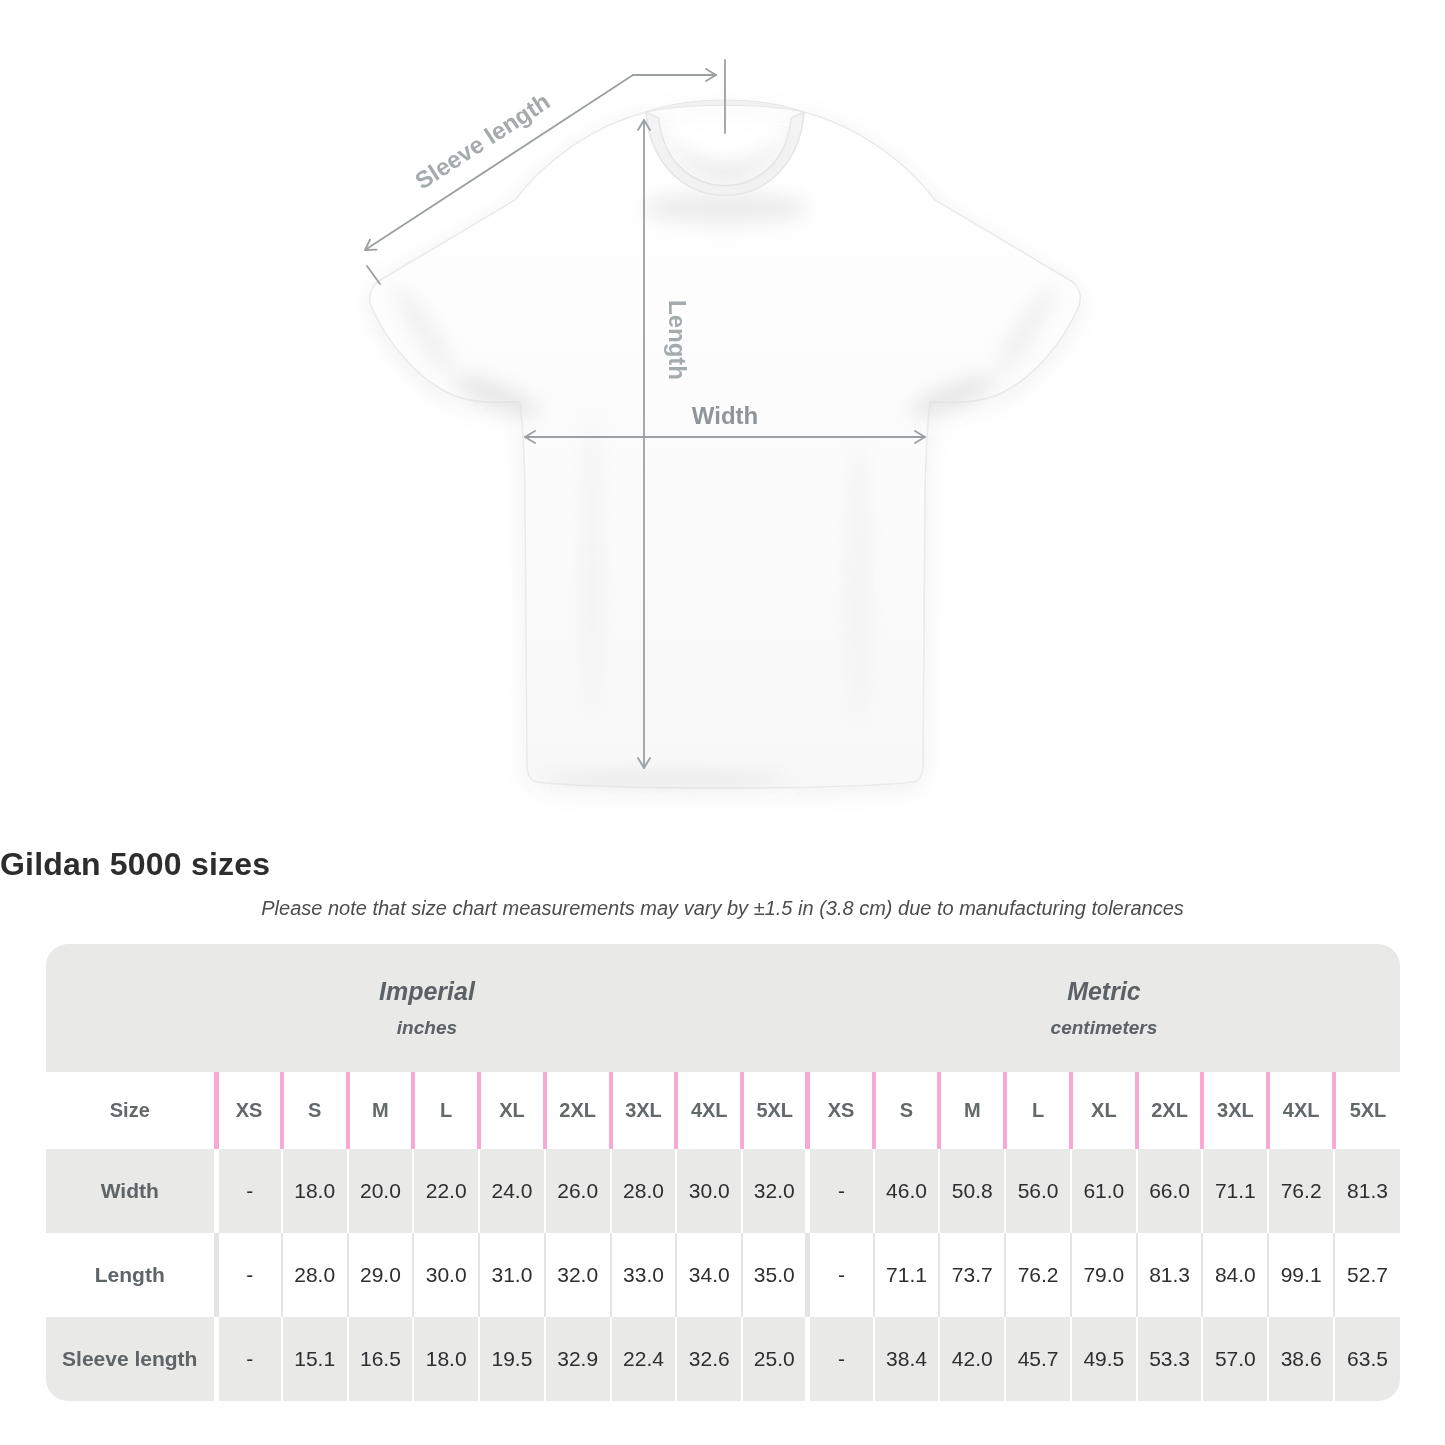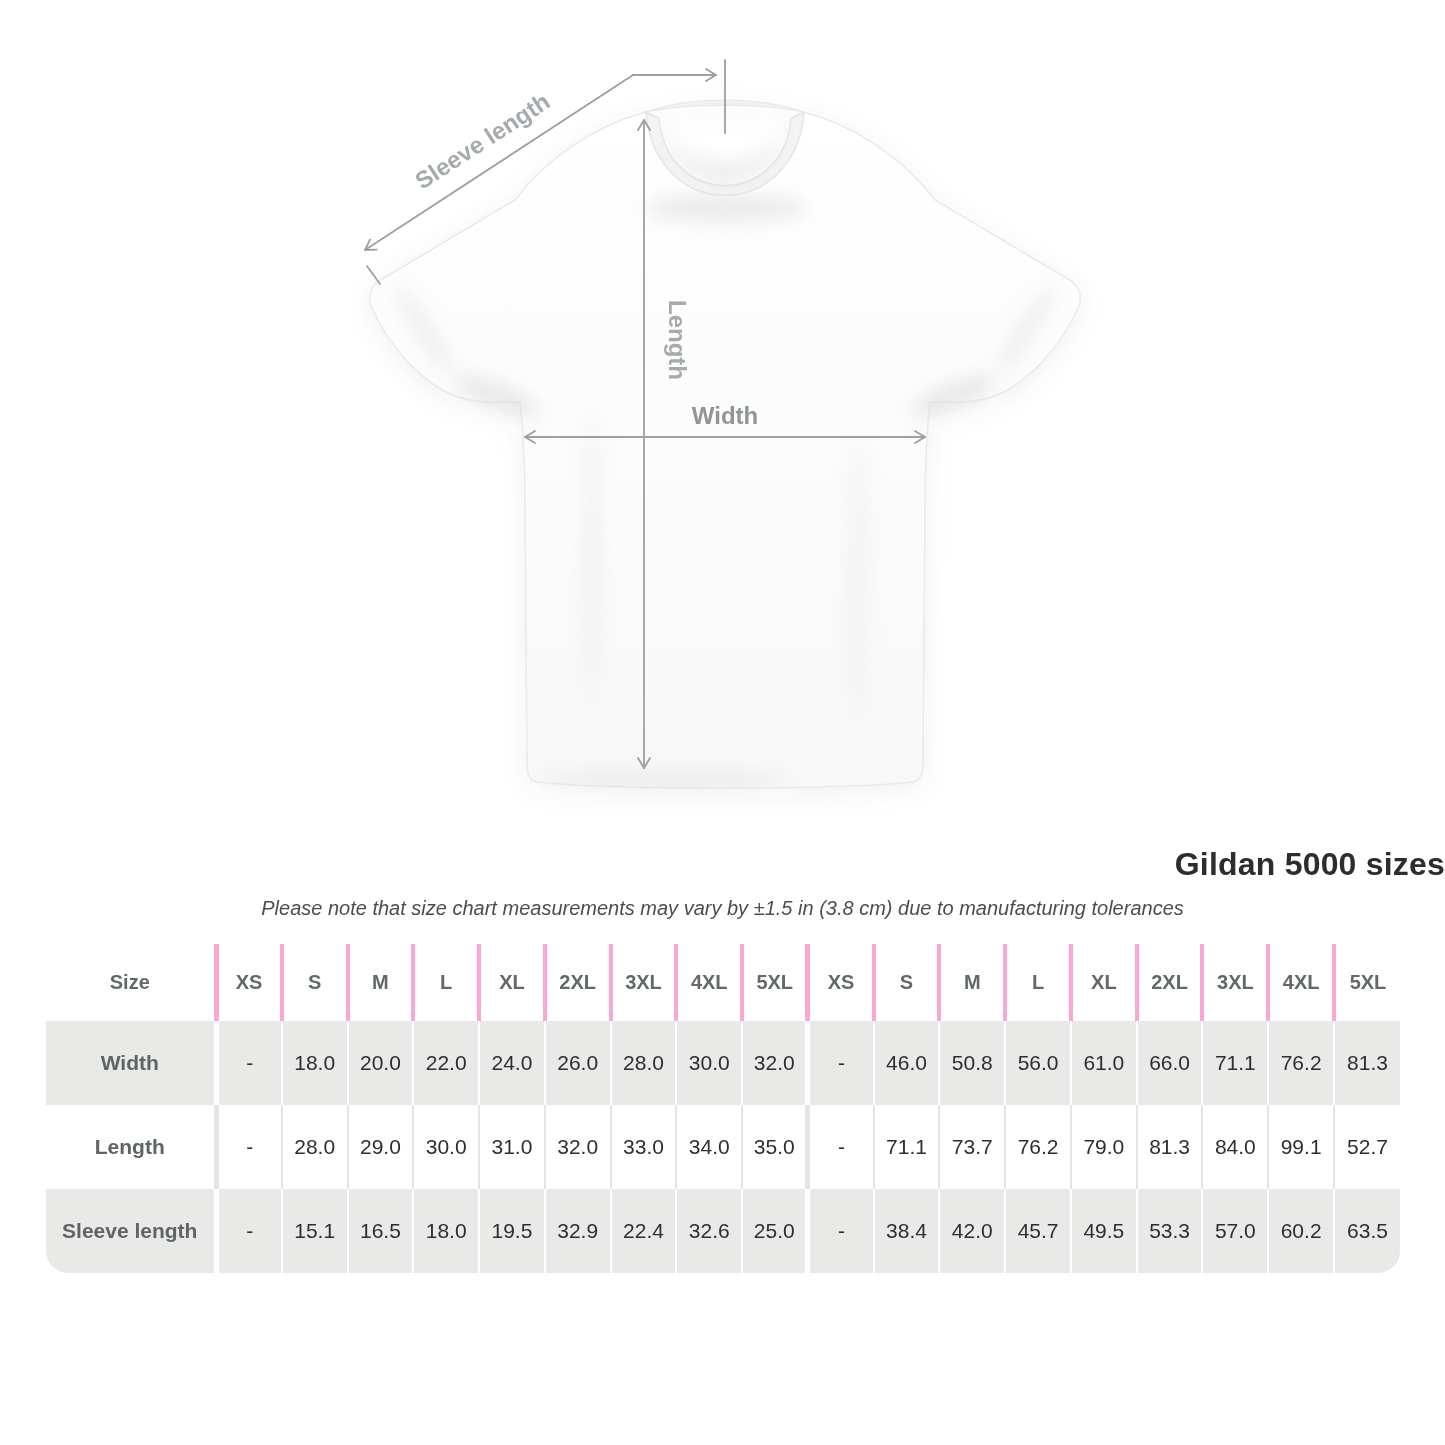--- a/index.html
+++ b/index.html
@@ -6,21 +6,21 @@
   html,body { margin:0; padding:0; background:#ffffff; }
   body {
     width:1445px; height:1445px; position:relative; overflow:hidden;
     font-family:"Liberation Sans", sans-serif;
   }
   .diagram { position:absolute; top:0; left:0; width:1445px; height:830px; }
   .diagram svg { display:block; }
 
   .page-title {
     position:absolute; top:846px; left:0; width:1445px; margin:0;
-    text-align:right; font-size:32px; font-weight:bold; color:#2d2d2d;
+    text-align:left; font-size:32px; font-weight:bold; color:#2d2d2d;
     letter-spacing:.2px;
   }
   .subtitle {
     position:absolute; top:897px; left:0; width:1445px; margin:0;
     text-align:center; font-style:italic; font-size:20px; color:#4d4d4d;
   }
 
   .table-wrap {
     position:absolute; top:944px; left:46px; width:1354px;
     border-radius:22px; overflow:hidden; background:#ffffff;
@@ -141,20 +141,30 @@
         <col>
         <col>
         <col>
         <col>
         <col>
         <col>
         <col>
         <col>
       </colgroup>
     <thead>
+      <tr>
+        <th class="unit-cell" colspan="10">
+          <div class="unit-name">Imperial</div>
+          <div class="unit-sub">inches</div>
+        </th>
+        <th class="unit-cell" colspan="9">
+          <div class="unit-name">Metric</div>
+          <div class="unit-sub">centimeters</div>
+        </th>
+      </tr>
       <tr class="size-row" id="size-header-row">
         <th class="rowlabel">Size</th>
       <th class="major">XS</th>
           <th>S</th>
           <th>M</th>
           <th>L</th>
           <th>XL</th>
           <th>2XL</th>
           <th>3XL</th>
           <th>4XL</th>
@@ -224,18 +234,18 @@
           <td>22.4</td>
           <td>32.6</td>
           <td>25.0</td>
           <td class="major">-</td>
           <td>38.4</td>
           <td>42.0</td>
           <td>45.7</td>
           <td>49.5</td>
           <td>53.3</td>
           <td>57.0</td>
-          <td>60.2</td>
+          <td>38.6</td>
           <td>63.5</td>
         </tr>
       </tbody>
   </table>
 </div>
 
 </body></html>

